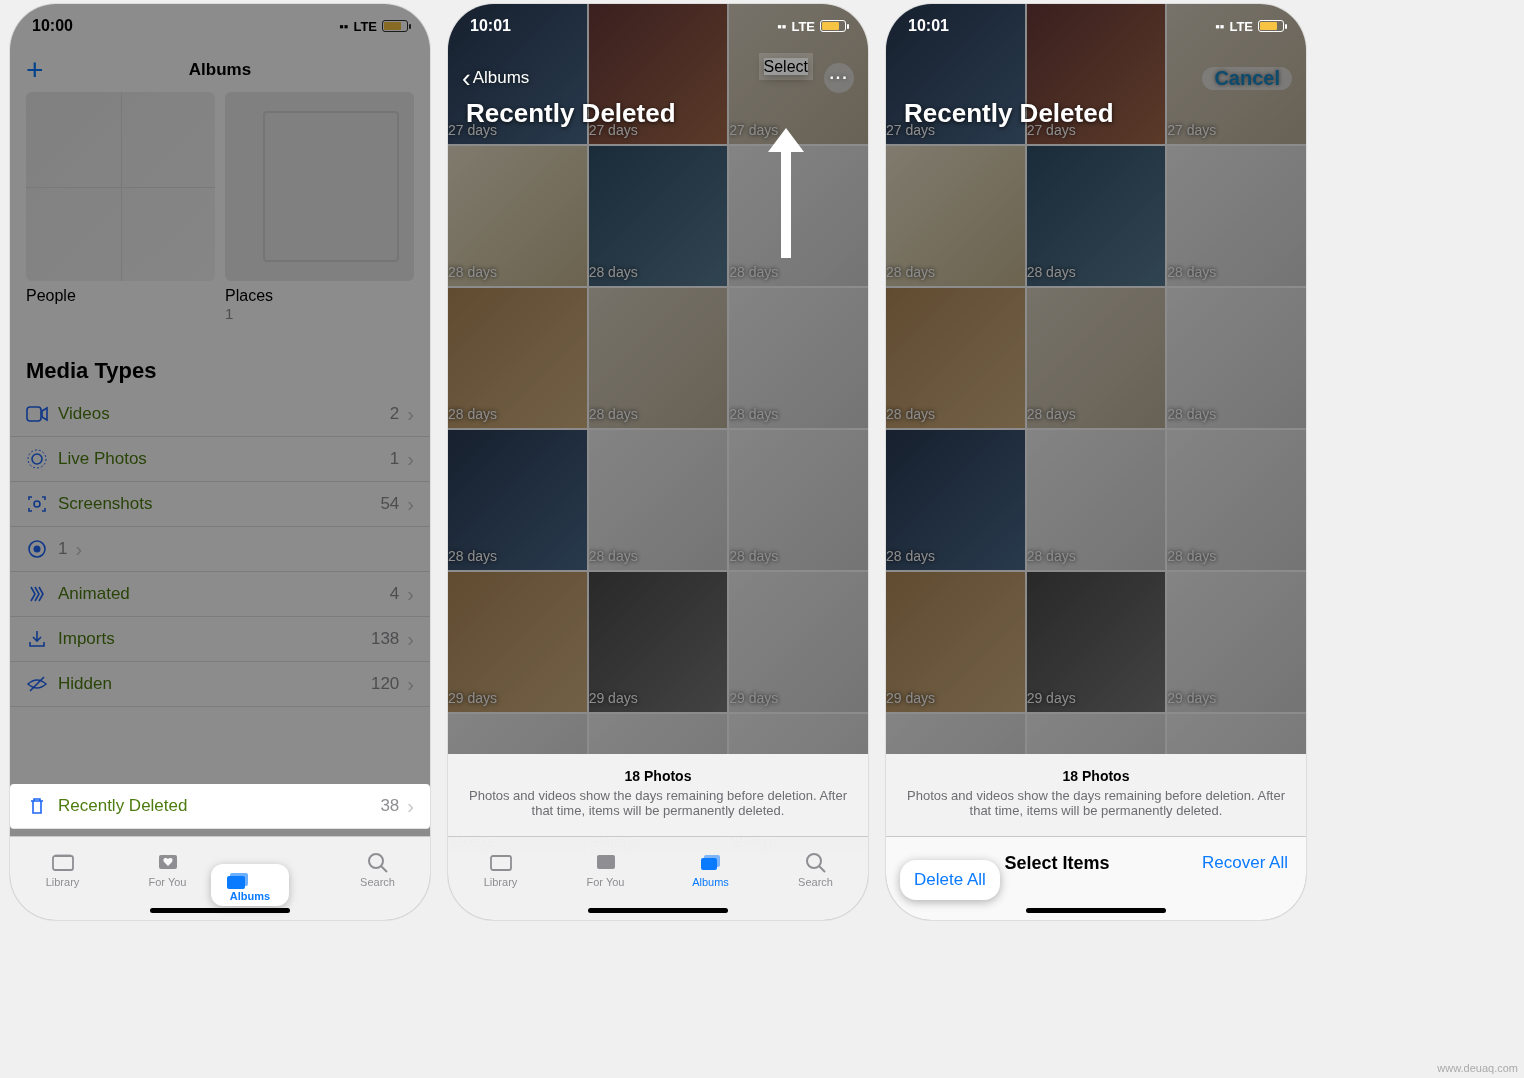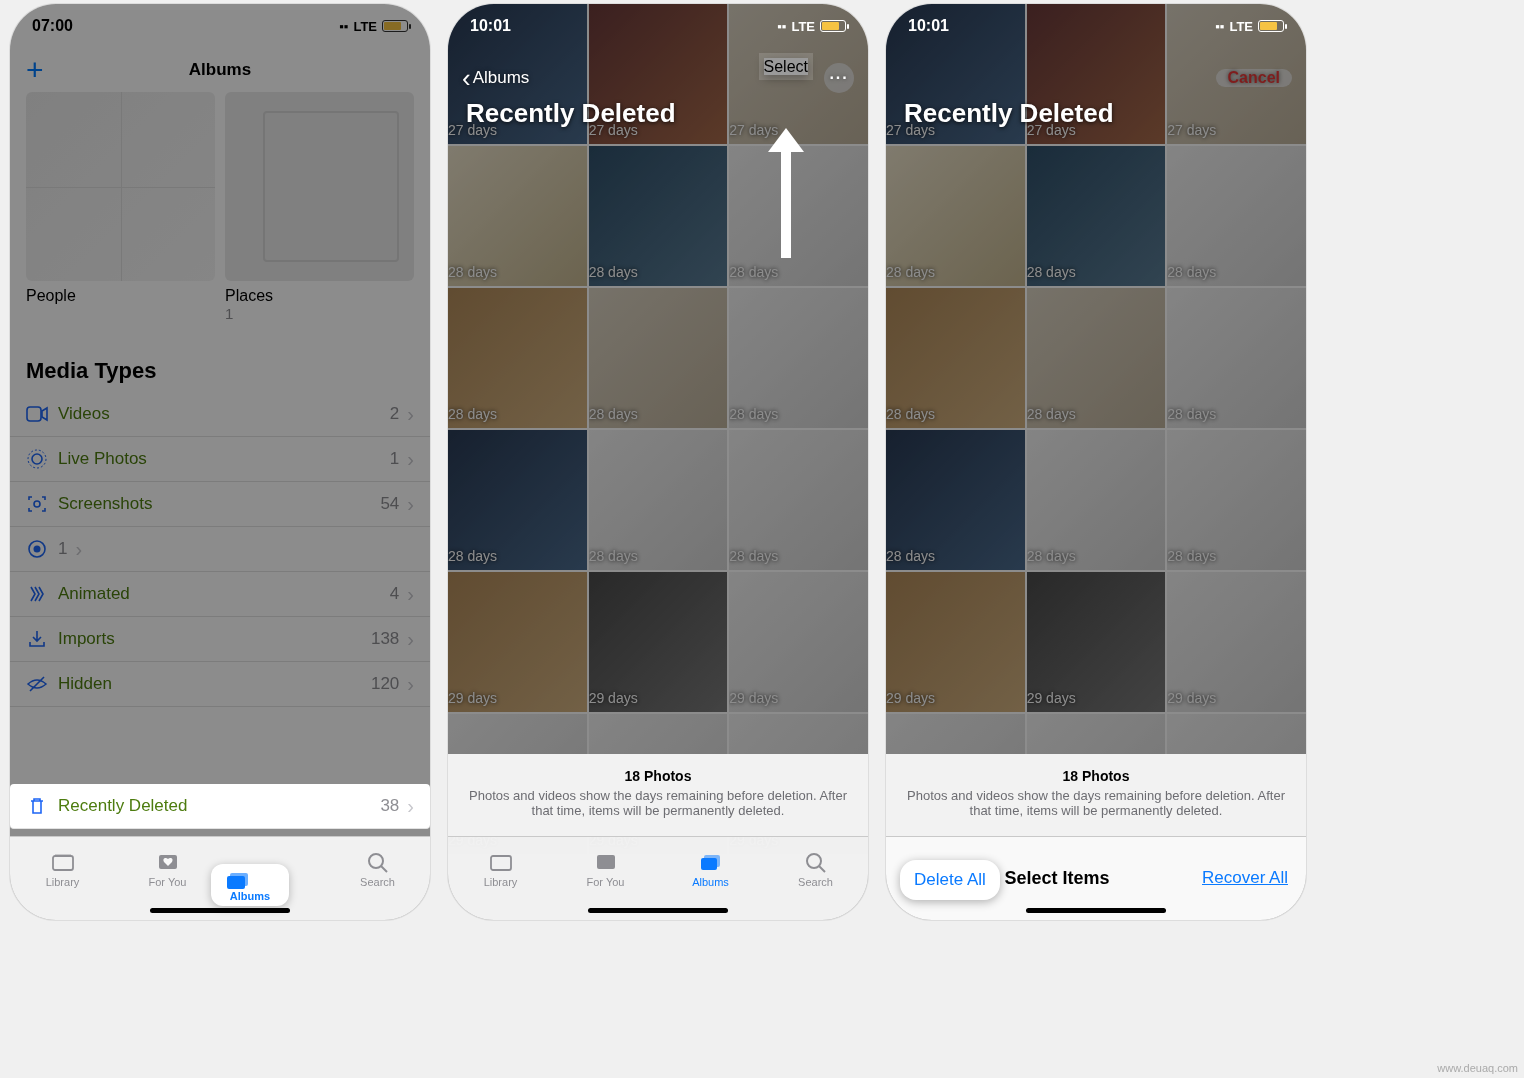--- a/index.html
+++ b/index.html
@@ -121,22 +121,22 @@
     z-index:9;
     text-shadow:0 0 4px rgba(0,0,0,0.6);
   }
   .rd-head .back { font-size:26px; margin-right:2px; }
   .rd-head .back-label { font-size:17px; }
   .rd-head .spacer { flex:1; }
   .rd-head .pill {
     background:rgba(130,130,130,0.75);
     border-radius:14px;
     padding: 0 12px;
-    font-size:16px; font-weight:600;
-    color:#7f1d1d;
+    font-size:20px; font-weight:600;
+    color:#0c4a6e;
   }
   .rd-head .round-more {
     width:30px; height:30px; border-radius:50%;
     background:rgba(130,130,130,0.75);
     margin-left:10px;
     display:flex; align-items:center; justify-content:center;
     letter-spacing:1px; font-weight:700;
   }
   .rd-title-big {
     position:absolute; top:94px; left:18px;
@@ -189,24 +189,24 @@
     pointer-events:none;
   }
 
   
   .action-bar {
     position:absolute; left:0; right:0; bottom:0;
     height:84px;
     border-top:0.5px solid #c9c9c9;
     background:#f9f9f9;
     display:flex; align-items:flex-start; justify-content:space-between;
-    padding:31px 18px 0;
+    padding:16px 18px 0;
   }
   .action-bar .mid { font-weight:700; font-size:18px; }
-  .action-bar .link { color:#0a7aff; font-size:17px;text-decoration:underline; }
+  .action-bar .link { color:#0a7aff; font-size:17px; }
   .btn-highlight {
     background:#fff; border-radius:16px;
     padding:10px 14px;
     box-shadow:0 2px 10px rgba(0,0,0,0.3);
   }
 
   
   .dim-cover {
     position:absolute; inset:0;
     background:rgba(0,0,0,0.45);
@@ -224,21 +224,21 @@
 </style>
 </head>
 <body>
 
 <div class="phone" style="position:relative;">
   <div class="dim-cover" style="z-index:5;"></div>
 
   <div style="position:absolute; inset:0;">
 
     <div class="statusbar">
-      <span>07:00</span>
+      <span>10:00</span>
       <span class="right">
         <span>▪▪</span>
         <span>LTE</span>
         <span class="battery">
             <span class="battery-fill"></span>
           </span>
       </span>
     </div>
 
     <div class="navbar">

